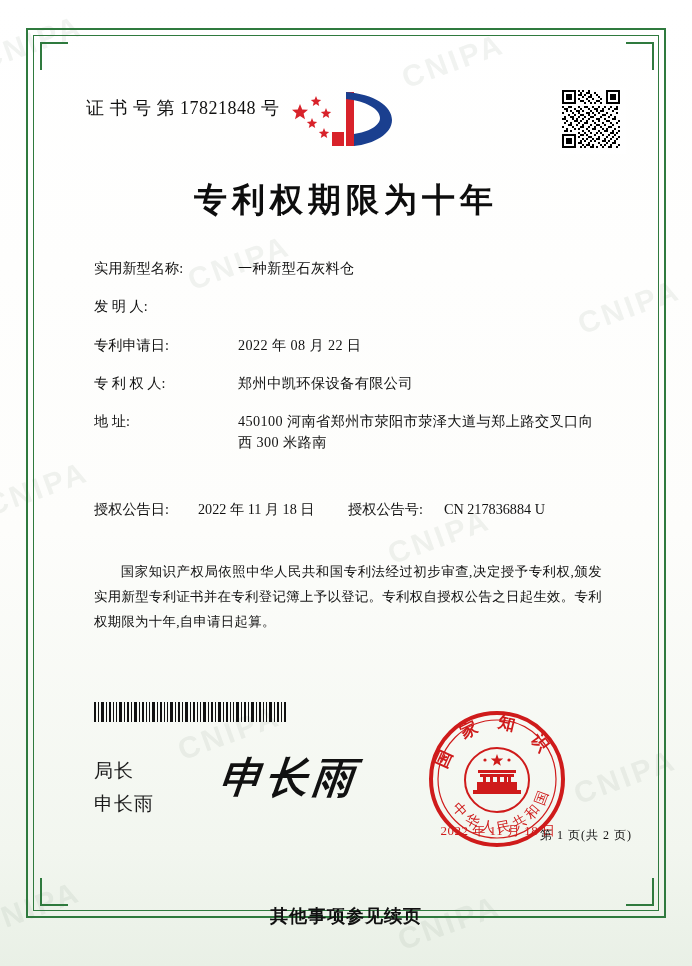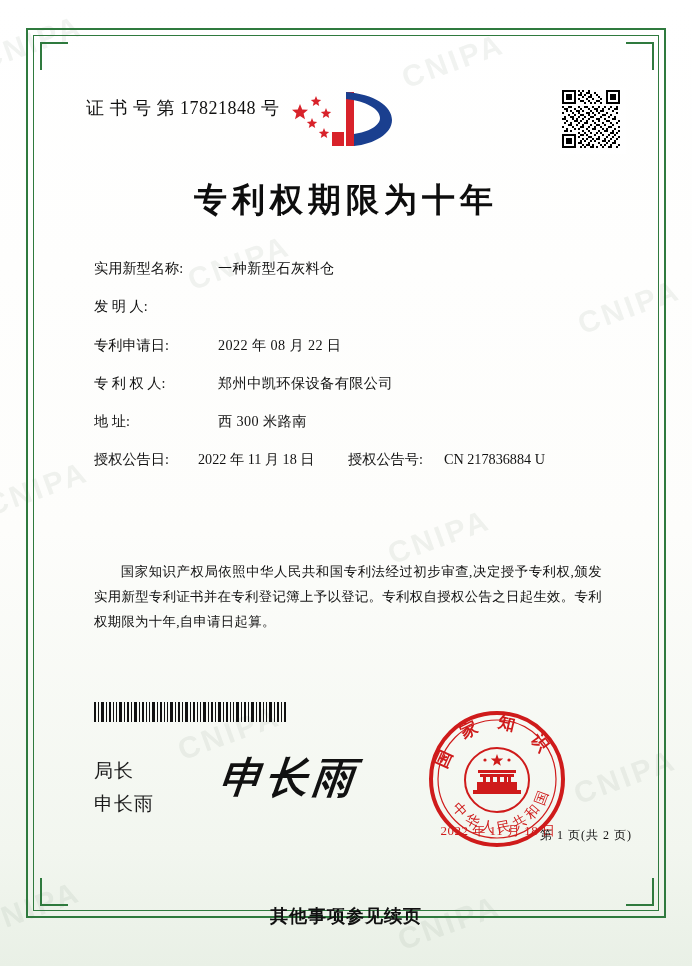--- a/index.html
+++ b/index.html
@@ -134,20 +134,21 @@
     top: 198px;
     width: 510px;
     font-size: 14.2px;
     color: #111;
   }
   .field-row {
     display: flex;
     align-items: baseline;
     margin-bottom: 17px;
     line-height: 1.5;
+    gap: 20px;
   }
   .f-label {
     flex: 0 0 auto;
     width: 104px;
     letter-spacing: 0px;
     white-space: nowrap;
   }
   .f-value {
     flex: 1 1 auto;
     letter-spacing: 0.4px;
@@ -155,21 +156,21 @@
   }
   .f-value .sub {
     display: block;
   }
   .inline-pair {
     display: flex;
     align-items: baseline;
     margin-bottom: 17px;
     line-height: 1.5;
   }
-  .inline-pair .p1-label { width: 104px; flex: 0 0 auto; }
+  .inline-pair .p1-label { width: 104px; flex: 0 0 auto; margin-top: 28px; }
   .inline-pair .p1-value { width: 150px; flex: 0 0 auto; }
   .inline-pair .p2-label { width: 96px; flex: 0 0 auto; }
   .inline-pair .p2-value { flex: 1 1 auto; }
 
   .paragraphs {
     position: absolute;
     left: 34px;
     top: 500px;
     width: 508px;
     font-size: 13.4px;
@@ -518,20 +519,21 @@
       </div>
 
       <div class="field-row">
         <div class="f-label">专 利 权 人:</div>
         <div class="f-value">郑州中凯环保设备有限公司</div>
       </div>
 
       <div class="field-row">
         <div class="f-label">地      址:</div>
         <div class="f-value">
+          <span>450100 河南省郑州市荥阳市荥泽大道与郑上路交叉口向</span>
           <span class="sub">西 300 米路南</span>
         </div>
       </div>
 
       <div class="inline-pair">
         <div class="p1-label">授权公告日:</div>
         <div class="p1-value">2022 年 11 月 18 日</div>
         <div class="p2-label">授权公告号:</div>
         <div class="p2-value">CN 217836884 U</div>
       </div>

